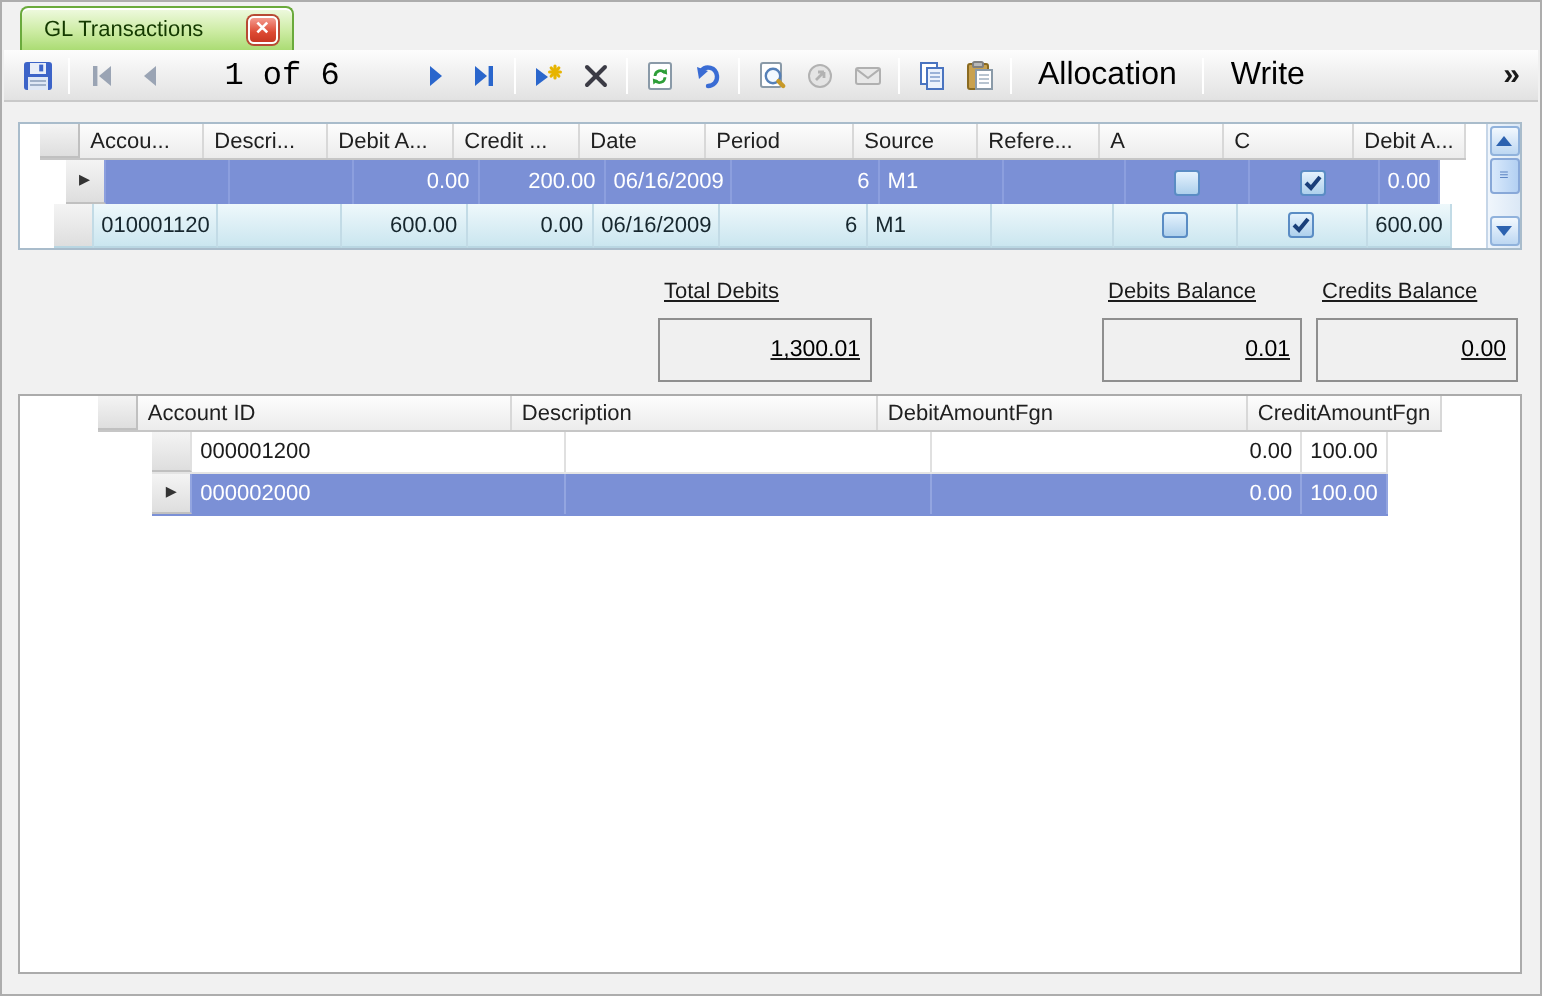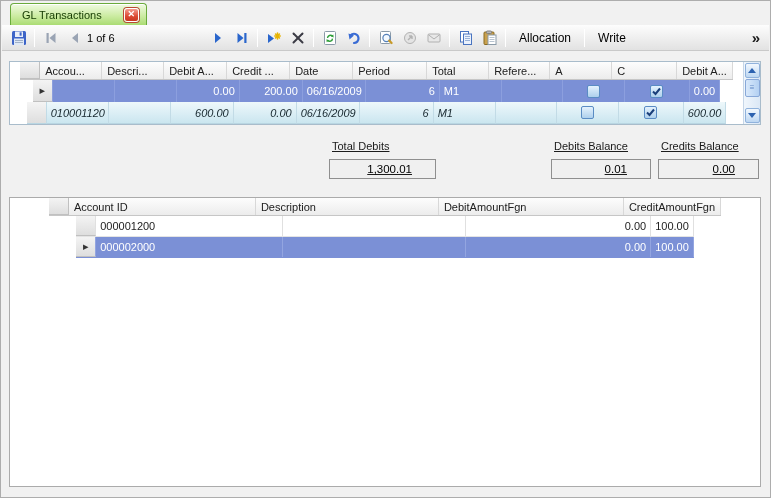--- a/index.html
+++ b/index.html
@@ -38,22 +38,22 @@
 
   
   .toolbar {
     position:absolute; left:1px; right:1px; top:24px; height:26px;
     background:linear-gradient(#fdfdfd,#eeeeee 55%,#e2e2e2);
     border-bottom:1px solid #c9c9c9;
     display:flex; align-items:center; padding:0 5px; gap:1px;
   }
   .tbtn { width:23px; height:22px; display:flex; align-items:center; justify-content:center; border:1px solid transparent; border-radius:2px; }
   .tsep { width:1px; height:18px; background:#c2c2c2; border-right:1px solid #ffffff; margin:0 3px; flex:none; }
-  .rec-pos { width:118px; text-align:left; padding-right:10px; font-size:11px; color:#000; }
-  .ttext { padding:2px 9px; font-size:12px; color:#000; }
+  .rec-pos { width:118px; text-align:center; padding-right:10px; font-size:16px; color:#000;font-family:Liberation Mono, monospace; }
+  .ttext { padding:2px 9px; font-size:16px; color:#000; }
   .overflow { margin-left:auto; font-weight:bold; font-size:15px; color:#1a1a1a; padding-right:6px; letter-spacing:-2px; }
   .ticon { display:block; }
 
   
   .gridbox { position:absolute; background:#fff; display:flex; }
   .gcols { flex:1; display:flex; flex-direction:column; overflow:hidden;align-items:center; }
   .grow { display:flex; flex:none; }
   .ghead { height:18px; background:linear-gradient(#fdfdfd,#ececec); border-bottom:1px solid #c6c6c6; }
   .hcell {
     display:flex; align-items:center; padding:0 5px;
@@ -70,21 +70,21 @@
     color:#3a3a3a; font-size:10px; flex:none;
   }
   .rowarrow { color:#333; font-size:11px; line-height:1; }
 
   
   #grid1 { left:8px; top:60px; width:752px; height:64px; border:1px solid #a9bccb; }
   .g1row { height:22px; }
   .g1row.sel { background:#7b90d6; color:#fff; }
   .g1row.sel .cell { border-right:1px solid #8c9fde; }
   .g1row.alt { background:linear-gradient(#eef8fb,#c9e5ef); color:#17272e; }
-  .g1row.alt .cell { border-right:1px solid #c2dbe6; border-bottom:1px solid #b9d6e2;font-style:italic; }
+  .g1row.alt .cell { border-right:1px solid #c2dbe6; border-bottom:1px solid #b9d6e2; }
   .g1c0{width:20px} .g1c1{width:62px} .g1c2{width:62px} .g1c3{width:63px}
   .g1c4{width:63px} .g1c5{width:63px} .g1c6{width:74px} .g1c7{width:62px}
   .g1c8{width:61px} .g1c9{width:62px} .g1c10{width:65px} .g1c11{flex:1 1 auto}
 
   
   #grid2 { left:8px; top:196px; width:752px; height:290px; border:1px solid #ababab; }
   .g2row { height:21px; border-bottom:1px solid #e4e4e4; }
   .g2row .cell { border-right:1px solid #e0e0e0; }
   .g2row.sel { background:#7b90d6; color:#fff; border-bottom:1px solid #7b90d6; }
   .g2row.sel .cell { border-right:1px solid #93a5e0; }
@@ -120,24 +120,24 @@
     background:linear-gradient(90deg,#d9e9fb,#b3d0f2);
     display:flex; align-items:center; justify-content:center;
     color:#5f87c4; font-size:8px; line-height:1;
   }
   .sfill { flex:1; }
 
   
   .total { position:absolute;text-decoration:underline; }
   .total-label { font-size:11px; color:#1a1a1a; padding-left:3px; }
   .total-field {
-    margin-top:7px; height:20px;
+    margin-top:7px; height:32px;
     background:#f0f0f0; border:1px solid #8f8f8f;
     display:flex; align-items:center; justify-content:flex-end;
-    padding-right:23px; font-size:11.5px; color:#000;
+    padding-right:5px; font-size:11.5px; color:#000;
   }
   #total0 { left:328px; top:139px; width:107px; }
   #total1 { left:440px; top:139px; width:100px; }
   #total2 { left:550px; top:139px; width:100px; }
   #total3 { left:657px; top:139px; width:101px; }
 </style>
 </head>
 <body>
 
 <div class="window">
@@ -274,21 +274,21 @@
   <div class="gridbox" id="grid1">
     <div class="gcols">
       <div class="grow ghead">
         <span class="hcell g1c0 selcol"></span>
         <span class="hcell g1c1">Accou...</span>
         <span class="hcell g1c2">Descri...</span>
         <span class="hcell g1c3">Debit A...</span>
         <span class="hcell g1c4">Credit ...</span>
         <span class="hcell g1c5">Date</span>
         <span class="hcell g1c6">Period</span>
-        <span class="hcell g1c7">Total</span>
+        <span class="hcell g1c7">Source</span>
         <span class="hcell g1c8">Refere...</span>
         <span class="hcell g1c9">A</span>
         <span class="hcell g1c10">C</span>
         <span class="hcell g1c11">Debit A...</span>
       </div>
 
       <div class="grow g1row sel">
         <span class="cell g1c0 selcol">
             <span class="rowarrow">▸</span>
           </span>

